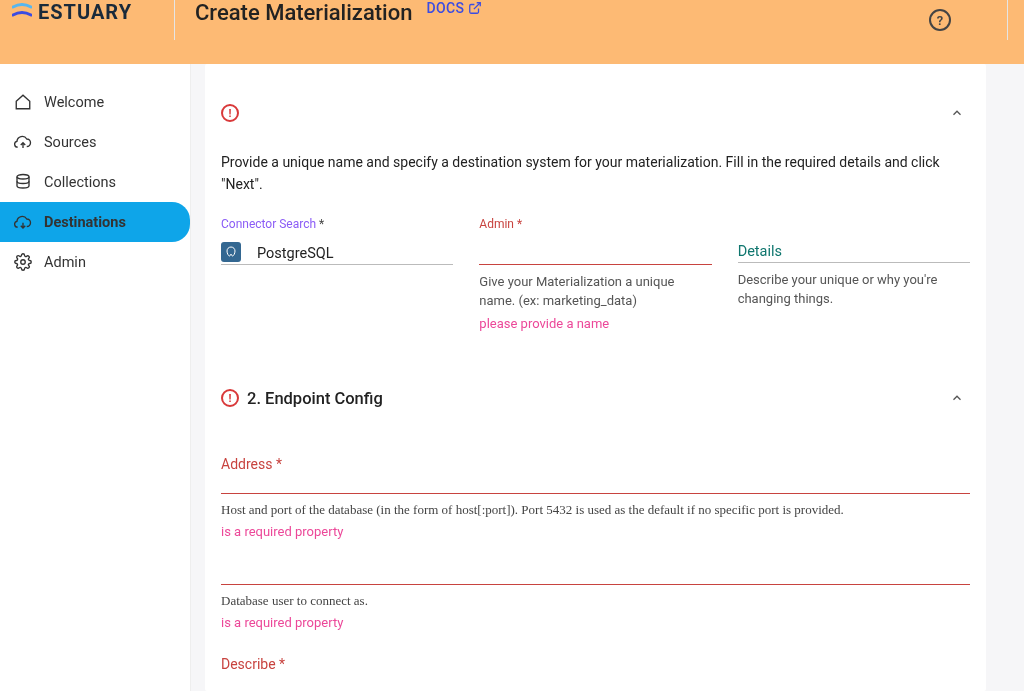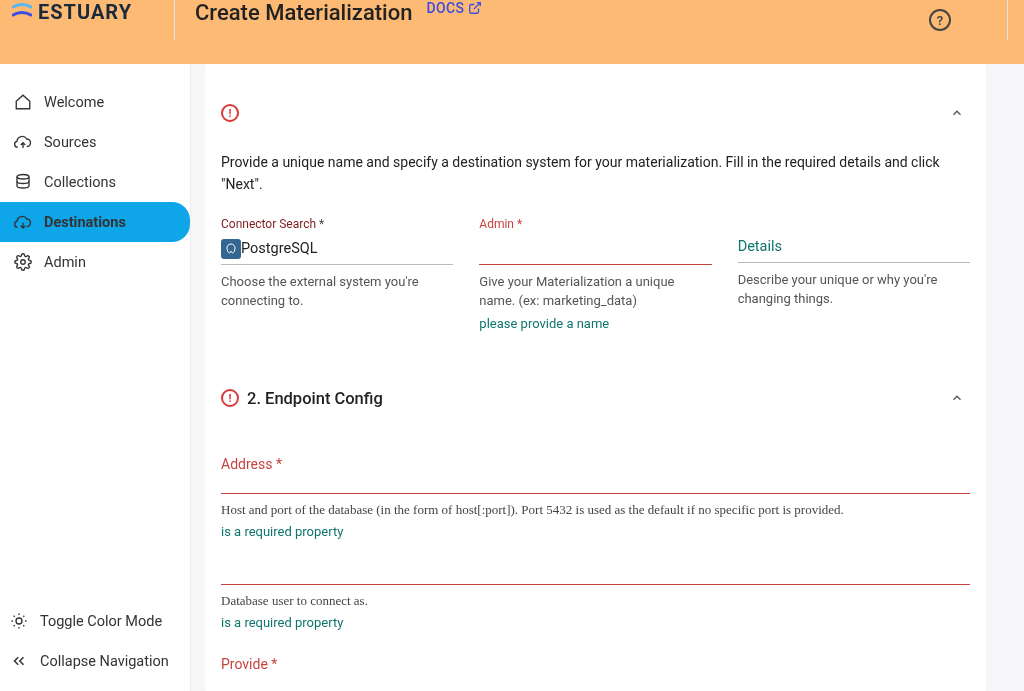--- a/index.html
+++ b/index.html
@@ -189,45 +189,45 @@
     display: flex;
     gap: 26px;
     margin-top: 22px;
   }
   .col {
     flex: 1;
     min-width: 0;
   }
   .field-label {
     font-size: 12px;
-    color: #7f1d1d;
+    color: #8b5cf6;
     margin-bottom: 4px;
   }
   .field-label.req::after { content:" *"; color:#444; }
   .field-label.err { color:#c8433f; }
   .field-label.err.req::after { color:#c8433f; }
 
   .input-line {
     height: 30px;
     display:flex;
-    align-items:center;
+    align-items:flex-end;
     border-bottom: 1px solid #bbb;
-    gap:0;
+    gap:16px;
     padding-bottom:2px;
   }
   .input-line.err { border-bottom-color:#c8433f; }
   .help {
     font-size: 13px;
     color:#555;
     margin-top:8px;
     line-height:1.4;
   }
   .err-msg {
     font-size: 13px;
-    color:#0f766e;
+    color:#ec4899;
     margin-top:6px;
   }
   .pg-icon {
     width:20px;height:20px;border-radius:3px;
     background:#336791;
     display:flex;align-items:center;justify-content:center;
     flex:none;
   }
   .val { font-size:14.5px; color:#222; }
 
@@ -325,40 +325,20 @@
     <div class="nav-item">
       <span class="ic">
         <svg width="18" height="18" viewBox="0 0 24 24" fill="none" stroke="#333" stroke-width="1.8">
             <circle cx="12" cy="12" r="3"></circle>
             <path d="M19.4 15a1.7 1.7 0 0 0 .34 1.87l.06.06a2 2 0 1 1-2.83 2.83l-.06-.06a1.7 1.7 0 0 0-1.87-.34 1.7 1.7 0 0 0-1 1.55V21a2 2 0 0 1-4 0v-.09a1.7 1.7 0 0 0-1.11-1.55 1.7 1.7 0 0 0-1.87.34l-.06.06a2 2 0 1 1-2.83-2.83l.06-.06a1.7 1.7 0 0 0 .34-1.87 1.7 1.7 0 0 0-1.55-1H3a2 2 0 0 1 0-4h.09a1.7 1.7 0 0 0 1.55-1.11 1.7 1.7 0 0 0-.34-1.87l-.06-.06a2 2 0 1 1 2.83-2.83l.06.06a1.7 1.7 0 0 0 1.87.34H9a1.7 1.7 0 0 0 1-1.55V3a2 2 0 0 1 4 0v.09a1.7 1.7 0 0 0 1 1.55 1.7 1.7 0 0 0 1.87-.34l.06-.06a2 2 0 1 1 2.83 2.83l-.06.06a1.7 1.7 0 0 0-.34 1.87V9a1.7 1.7 0 0 0 1.55 1H21a2 2 0 0 1 0 4h-.09a1.7 1.7 0 0 0-1.55 1z"></path>
           </svg>
       </span>
       <span>Admin</span>
     </div>
 
-    <div class="sidebar-footer">
-      <div class="footer-item">
-        <span class="ic">
-          <svg width="18" height="18" viewBox="0 0 24 24" fill="none" stroke="#333" stroke-width="1.8">
-              <circle cx="12" cy="12" r="4"></circle>
-              <path d="M12 2v2M12 20v2M4.9 4.9l1.4 1.4M17.7 17.7l1.4 1.4M2 12h2M20 12h2M4.9 19.1l1.4-1.4M17.7 6.3l1.4-1.4"></path>
-            </svg>
-        </span>
-        <span>Toggle Color Mode</span>
-      </div>
-      <div class="footer-item">
-        <span class="ic">
-          <svg width="18" height="18" viewBox="0 0 24 24" fill="none" stroke="#333" stroke-width="2">
-              <polyline points="11 17 6 12 11 7"></polyline>
-              <polyline points="18 17 13 12 18 7"></polyline>
-            </svg>
-        </span>
-        <span>Collapse Navigation</span>
-      </div>
-    </div>
   </div>
 
   <div class="main">
     <div class="panel">
       <div class="panel-inner">
 
         <div class="section-head">
           <div class="section-title">
             <span class="err-ic">!</span>
           </div>
@@ -376,21 +356,20 @@
           <div class="col">
             <div class="field-label req">Connector Search</div>
             <div class="input-line">
               <span class="pg-icon">
                 <svg width="12" height="12" viewBox="0 0 24 24" fill="none" stroke="#fff" stroke-width="2">
                     <path d="M12 2C7 2 4 6 4 10c0 5 3 10 5 10 1 0 2-2 3-4 1 2 2 4 3 4 2 0 5-5 5-10 0-4-3-8-8-8z"></path>
                   </svg>
               </span>
               <span class="val">PostgreSQL</span>
             </div>
-            <div class="help">Choose the external system you're connecting to.</div>
           </div>
 
           <div class="col">
             <div class="field-label req err">Admin</div>
             <div class="input-line err"></div>
             <div class="help">Give your Materialization a unique name. (ex: marketing_data)</div>
             <div class="err-msg">please provide a name</div>
           </div>
 
           <div class="col">
@@ -421,21 +400,21 @@
               <div class="wide-line"></div>
               <div class="wide-help">Host and port of the database (in the form of host[:port]). Port 5432 is used as the default if no specific port is provided.</div>
               <div class="err-msg">is a required property</div>
             </div>
             <div class="wide-field">
               <div class="wide-line"></div>
               <div class="wide-help">Database user to connect as.</div>
               <div class="err-msg">is a required property</div>
             </div>
             <div class="wide-field">
-              <div class="wide-label">Provide</div>
+              <div class="wide-label">Describe</div>
               <div class="wide-line"></div>
 
             </div>
           </div>
         </div>
 
       </div>
     </div>
   </div>
 </div>

